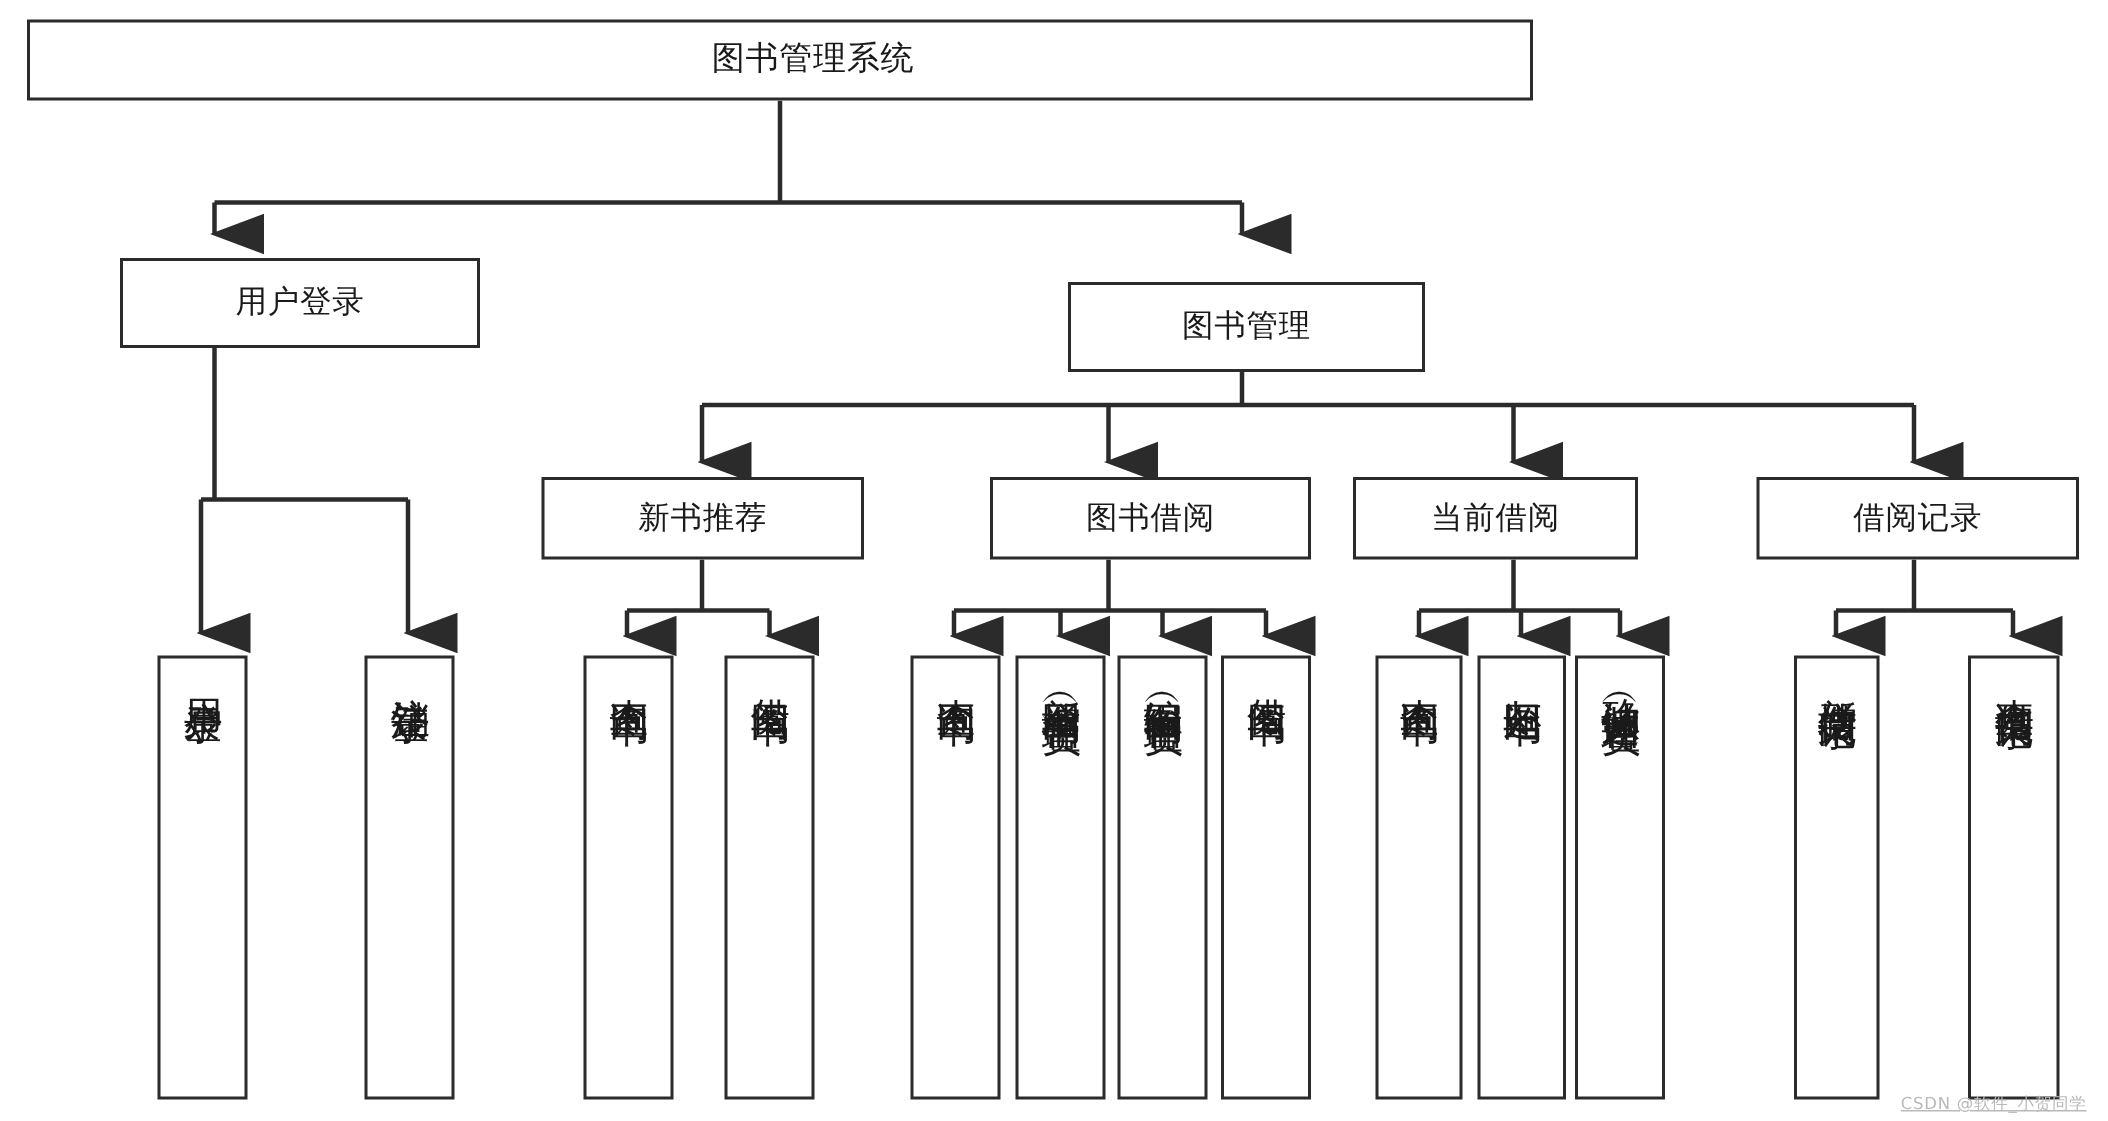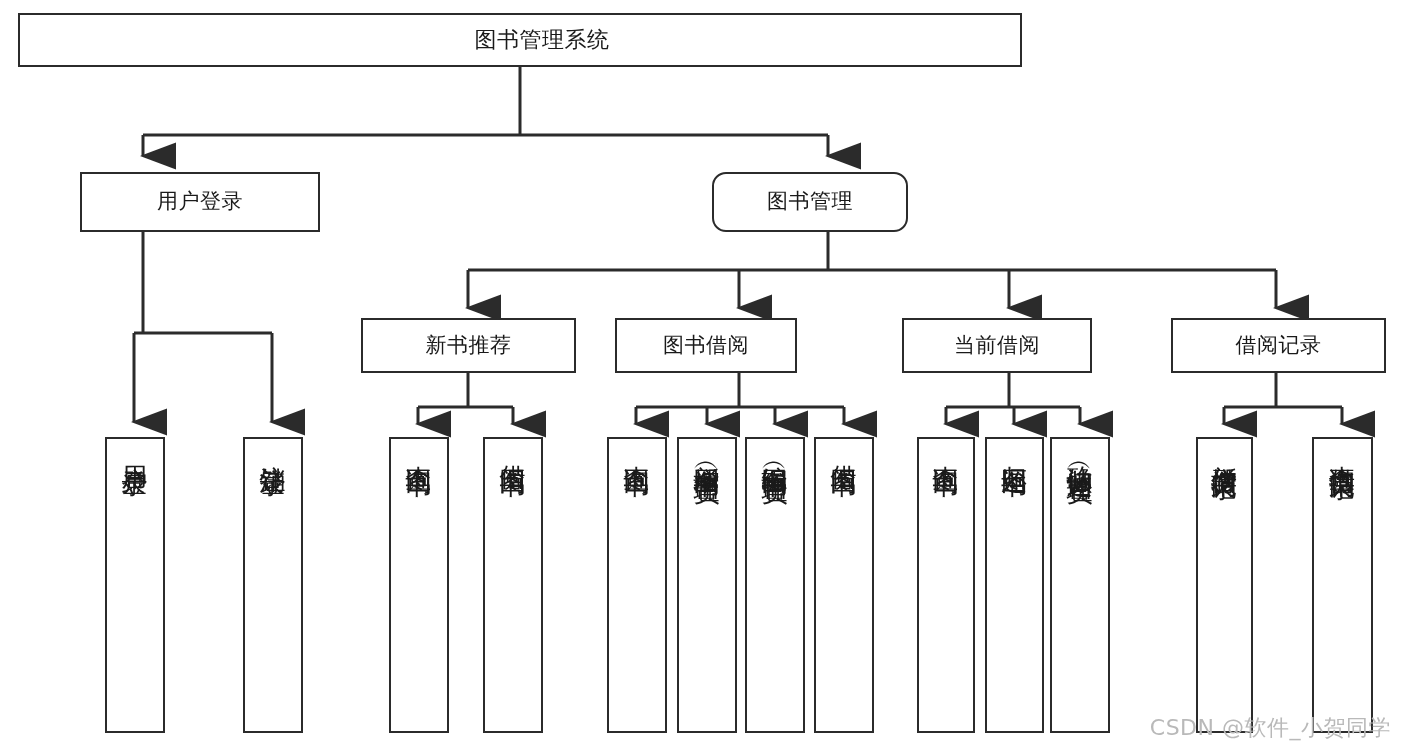--- a/index.html
+++ b/index.html
@@ -64,25 +64,26 @@
     white-space: nowrap;
     max-height: 285px;
   }
   .node.leaf.tall .label {
     max-height: 284px;
   }
   #watermark {
     position: absolute;
     right: 14px;
     bottom: 4px;
-    font-size: 22px;
+    font-size: 11px;
     color: #b9b9b9;
     letter-spacing: 0.5px;
     white-space: nowrap;
     user-select: none;
+    text-decoration: underline;
   }
 </style>
 </head>
 <body>
 
 <div id="diagram-root">
 
   <svg id="edges-layer" viewBox="0 0 1405 747" width="1405" height="747" xmlns="http://www.w3.org/2000/svg">
     <defs>
       <marker id="arrow" viewBox="0 0 10 12" refX="5" refY="11" markerWidth="10" markerHeight="12" orient="auto-start-reverse">
@@ -136,28 +137,28 @@
     </g>
   </svg>
 
   <div class="node horiz root" style="left:18px; top:13px; width:1004px; height:54px;">
     <span class="label">图书管理系统</span>
   </div>
 
   <div class="node horiz" style="left:80px; top:172px; width:240px; height:60px;">
     <span class="label">用户登录</span>
   </div>
-  <div class="node horiz" style="left:712px; top:172px; width:196px; height:60px;border-radius:14px;">
+  <div class="node horiz" style="left:712px; top:188px; width:238px; height:60px;">
     <span class="label">图书管理</span>
   </div>
 
   <div class="node horiz" style="left:361px; top:318px; width:215px; height:55px;">
     <span class="label">新书推荐</span>
   </div>
-  <div class="node horiz" style="left:615px; top:318px; width:182px; height:55px;">
+  <div class="node horiz" style="left:660px; top:318px; width:214px; height:55px;">
     <span class="label">图书借阅</span>
   </div>
   <div class="node horiz" style="left:902px; top:318px; width:190px; height:55px;">
     <span class="label">当前借阅</span>
   </div>
   <div class="node horiz" style="left:1171px; top:318px; width:215px; height:55px;">
     <span class="label">借阅记录</span>
   </div>
 
   <div class="node leaf" style="left:105px; top:437px; width:60px; height:296px;">

